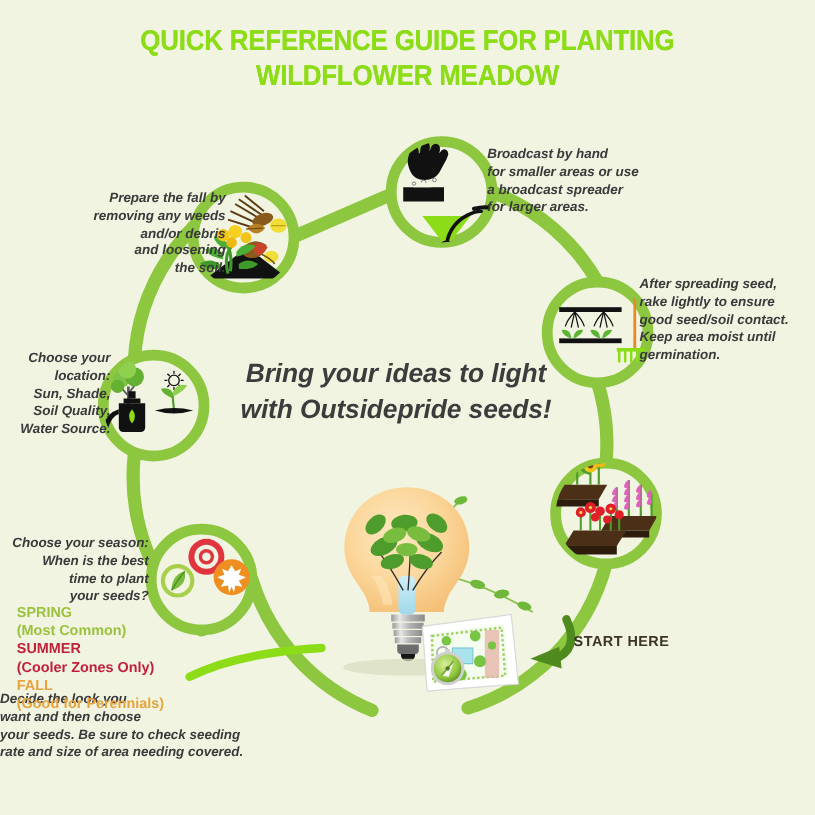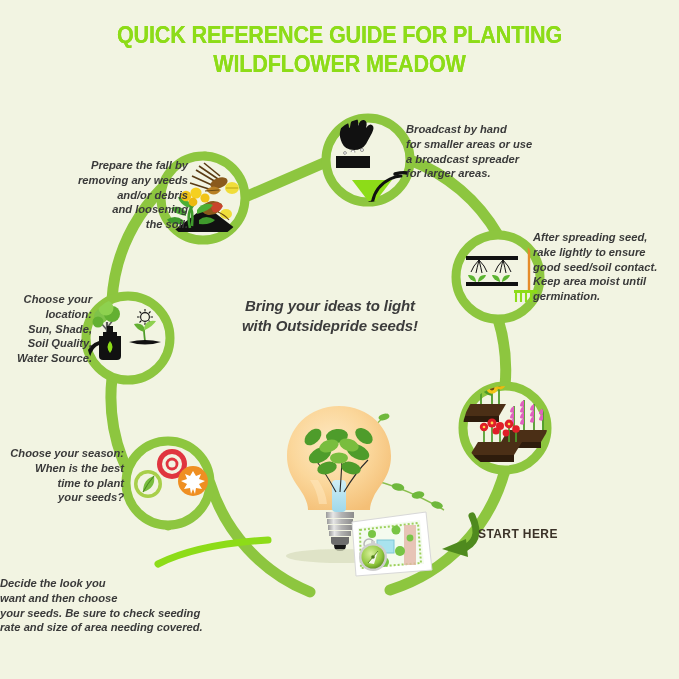--- a/index.html
+++ b/index.html
@@ -40,21 +40,21 @@
   .ca-left{text-align:left;}
   .ca-center{text-align:left;}
 
   .tagline{
     position:absolute;
     left:180px;top:296px;width:300px;
     text-align:center;
     font-style:italic;
     font-weight:bold;
     color:#3c3c3c;
-    font-size:15px;
+    font-size:22px;
     line-height:1.36;
     white-space:pre-line;
     letter-spacing:-0.1px;
   }
 
   .seasons{
     position:absolute;left:14px;top:503px;width:180px;
     text-align:left;
     font-size:12px;
     font-weight:bold;
@@ -524,16 +524,24 @@
 Water Source.</div>
 
   <div class="callout ca-right" style="left:6px;top:446px;width:118px;">Choose your season:
 When is the best
 time to plant
 your seeds?</div>
 
   <div class="tagline">Bring your ideas to light
 with Outsidepride seeds!</div>
 
+  <div class="seasons">
+    <div class="s-spring">SPRING</div>
+    <div class="s-spring-sub">(Most Common)</div>
+    <div class="s-summer">SUMMER</div>
+    <div class="s-summer-sub">(Cooler Zones Only)</div>
+    <div class="s-fall">FALL</div>
+    <div class="s-fall-sub">(Good for Perennials)</div>
+  </div>
 
   <div class="start-here">START HERE</div>
 
 </div>
 
 </body></html>

